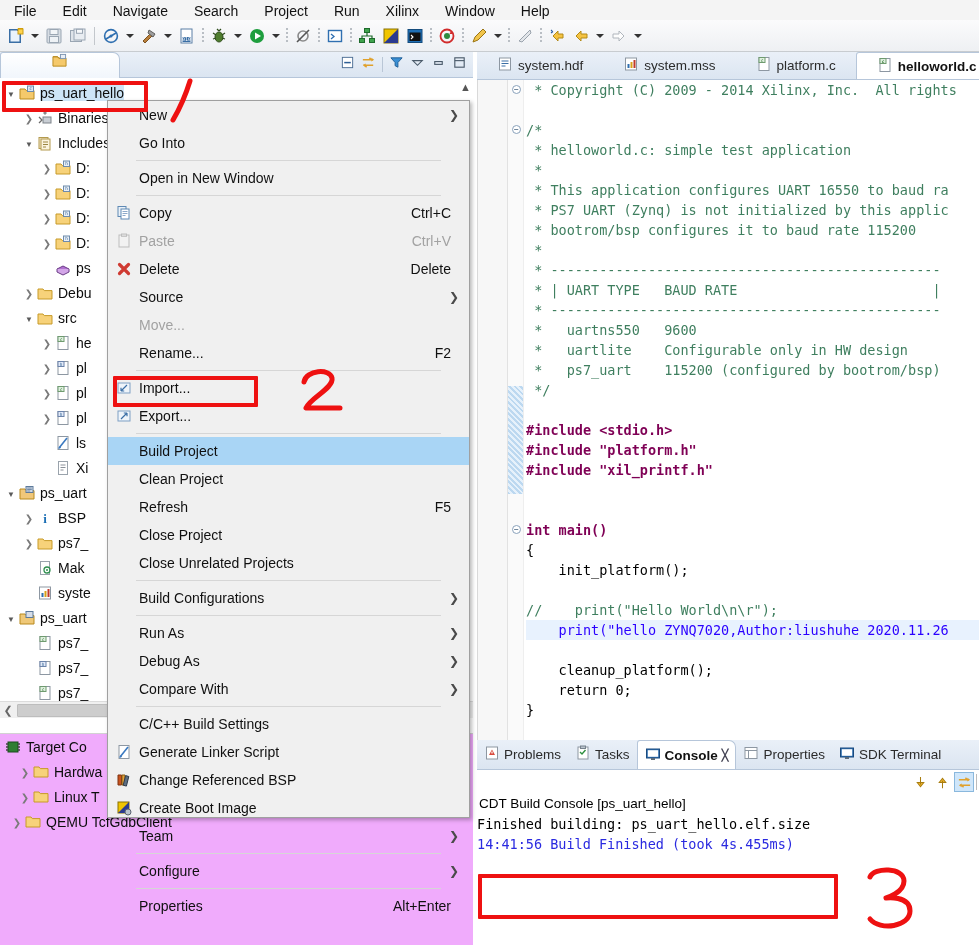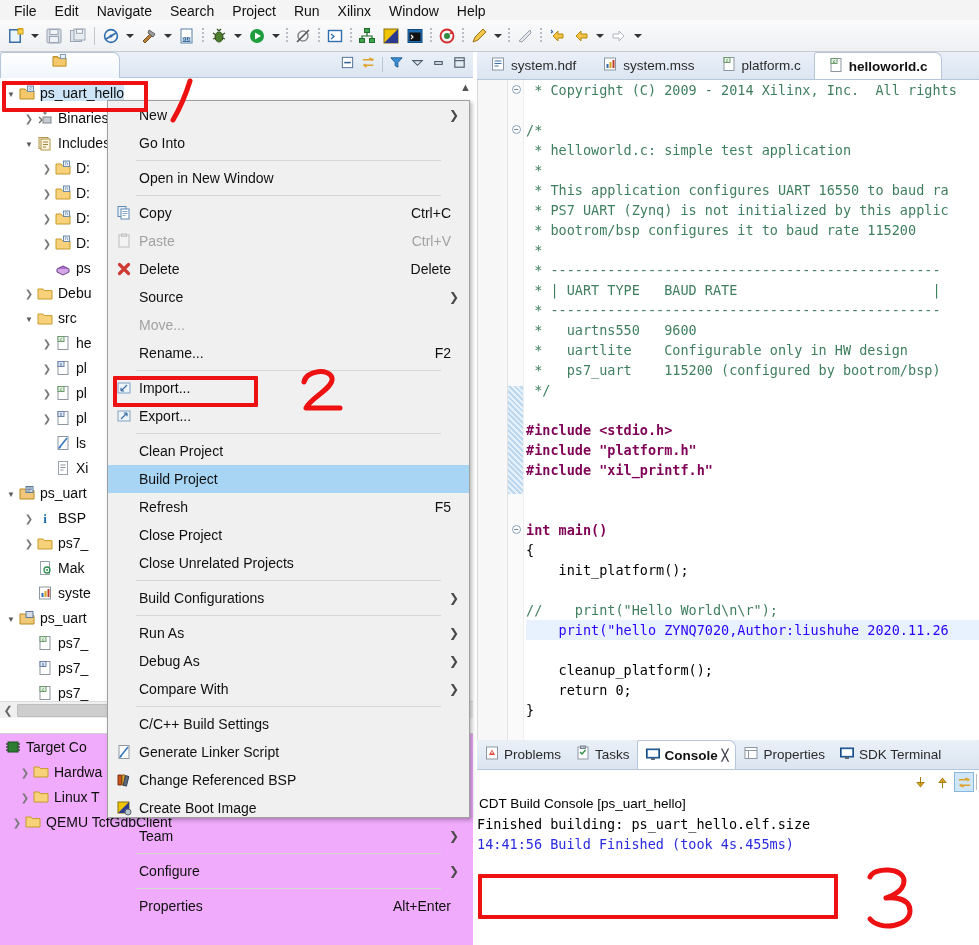--- a/index.html
+++ b/index.html
@@ -8,21 +8,21 @@
     font-family:"Liberation Sans", sans-serif;
     font-size:13px;
     background:#ffffff;
     color:#000;
     position:relative;
   }
   
   #menubar{
     position:absolute; top:0; left:0; width:979px; height:20px;
     background:#f4f4f4;
-    display:flex; align-items:flex-end; padding-left:6px; gap:0px;
+    display:flex; align-items:flex-end; padding-left:6px; gap:8px;
     overflow:hidden;
   }
   #menubar .mi{
     font-size:14px; padding:0 10px 1px 8px; line-height:16px; white-space:nowrap;
     color:#111;
   }
   
   #toolbar{
     position:absolute; top:20px; left:0; width:979px; height:32px;
     background:linear-gradient(#fbfbfc,#eef0f3);
@@ -86,21 +86,21 @@
   #rightpane{
     position:absolute;left:473px;top:52px;width:506px;height:893px;background:#fff;
   }
   #ed-tabrow{
     position:absolute;left:4px;top:0;width:502px;height:28px;
     background:linear-gradient(#eaf0f8,#dbe5f1);
     border-bottom:1px solid #b6c6da;
     display:flex;align-items:flex-end;
   }
   .edtab{
-    height:27px;padding:0 13px;display:flex;align-items:center;gap:5px;
+    height:27px;padding:0 20px;display:flex;align-items:center;gap:5px;
     font-size:13.5px;color:#2b2b2b;white-space:nowrap;
   }
   .edtab.active{
     background:#ffffff;border:1px solid #b6c6da;border-bottom:none;border-radius:3px 7px 0 0;
     font-weight:bold;color:#111;
   }
   #code{
     position:absolute;left:4px;top:28px;width:502px;height:690px;background:#fff;
     border-left:1px solid #d9d9d9;
     font-family:"DejaVu Sans Mono", monospace; font-size:13.5px; line-height:20px;
@@ -937,28 +937,28 @@
       <span class="micon">
         <svg width="16" height="16" viewBox="0 0 16 16">
           <rect x="2" y="3" width="12" height="10" fill="#eef4fa" stroke="#7fa0c4"></rect>
           <path d="M5 11 L11 5 M11 5 L11 8.2 M11 5 L7.8 5" stroke="#3a6ea5" stroke-width="1.2"></path>
         </svg>
       </span>
       <span class="mlabel">Export...</span>
       <span class="maccel"></span>
     </div>
     <div class="msep"></div>
+    <div class="mrow hi">
+      <span class="micon"></span>
+      <span class="mlabel">Build Project</span>
+      <span class="maccel"></span>
+    </div>
     <div class="mrow">
       <span class="micon"></span>
       <span class="mlabel">Clean Project</span>
-      <span class="maccel"></span>
-    </div>
-    <div class="mrow hi">
-      <span class="micon"></span>
-      <span class="mlabel">Build Project</span>
       <span class="maccel"></span>
     </div>
     <div class="mrow">
       <span class="micon"></span>
       <span class="mlabel">Refresh</span>
       <span class="maccel">F5</span>
     </div>
     <div class="mrow">
       <span class="micon"></span>
       <span class="mlabel">Close Project</span>

